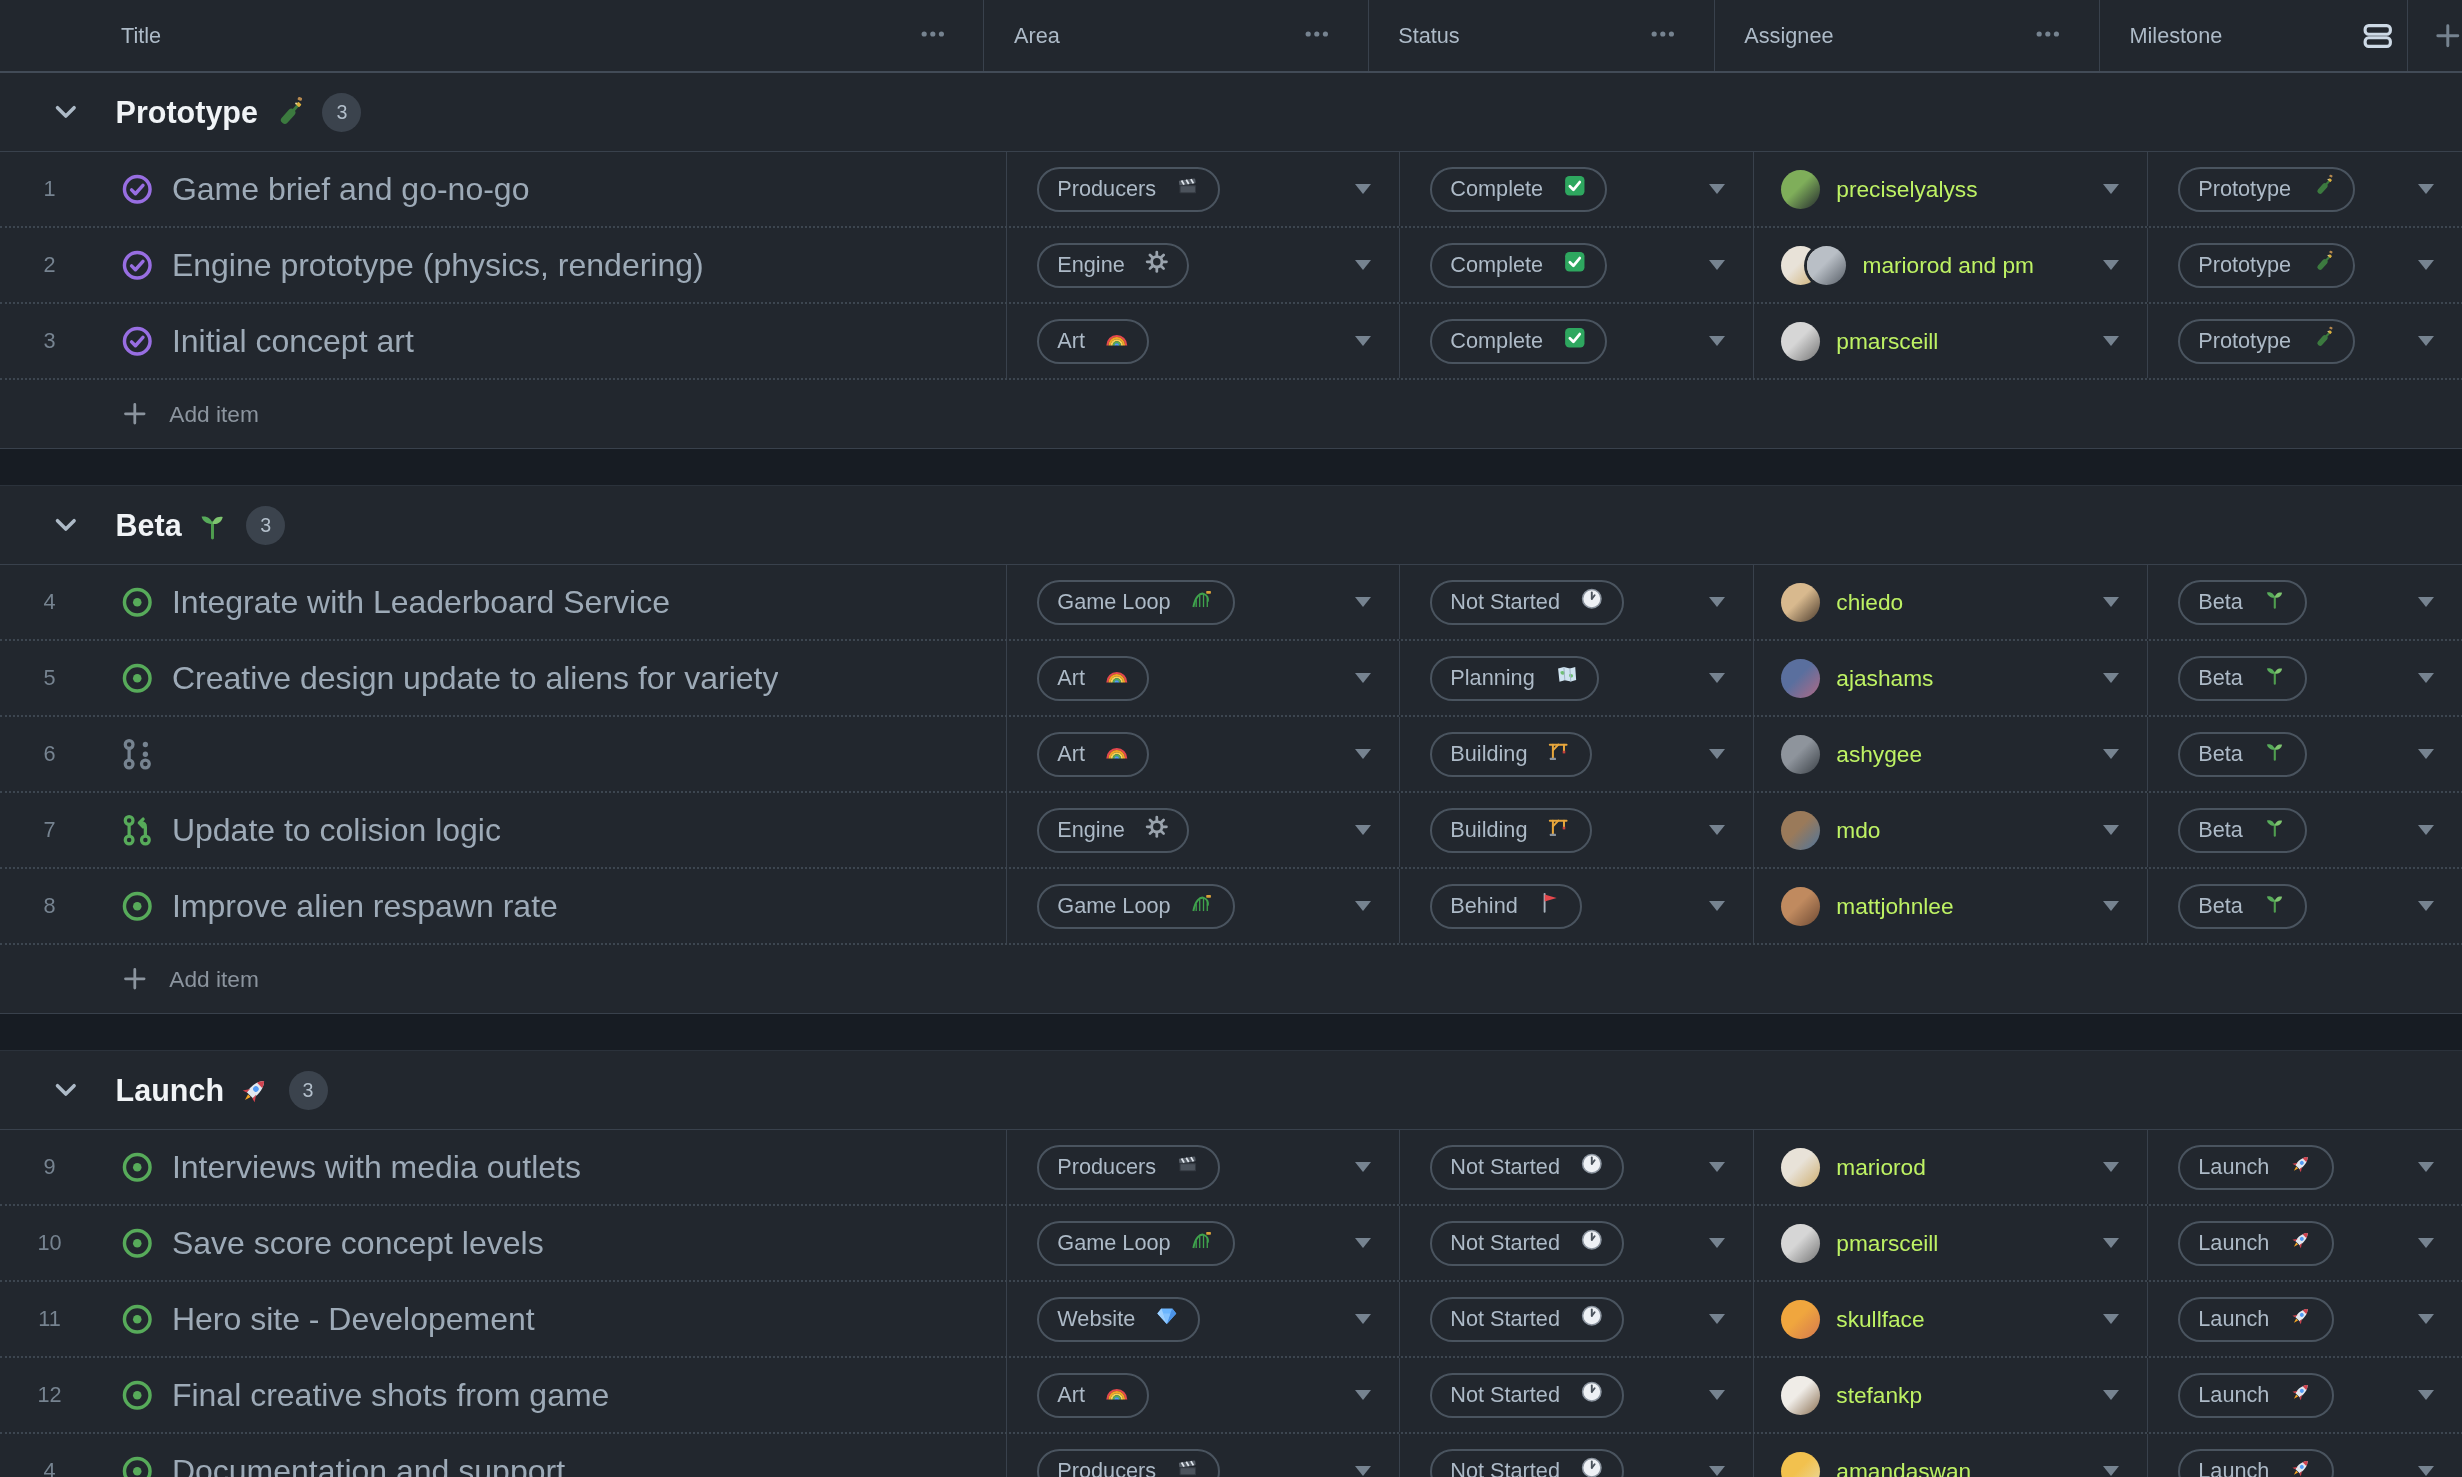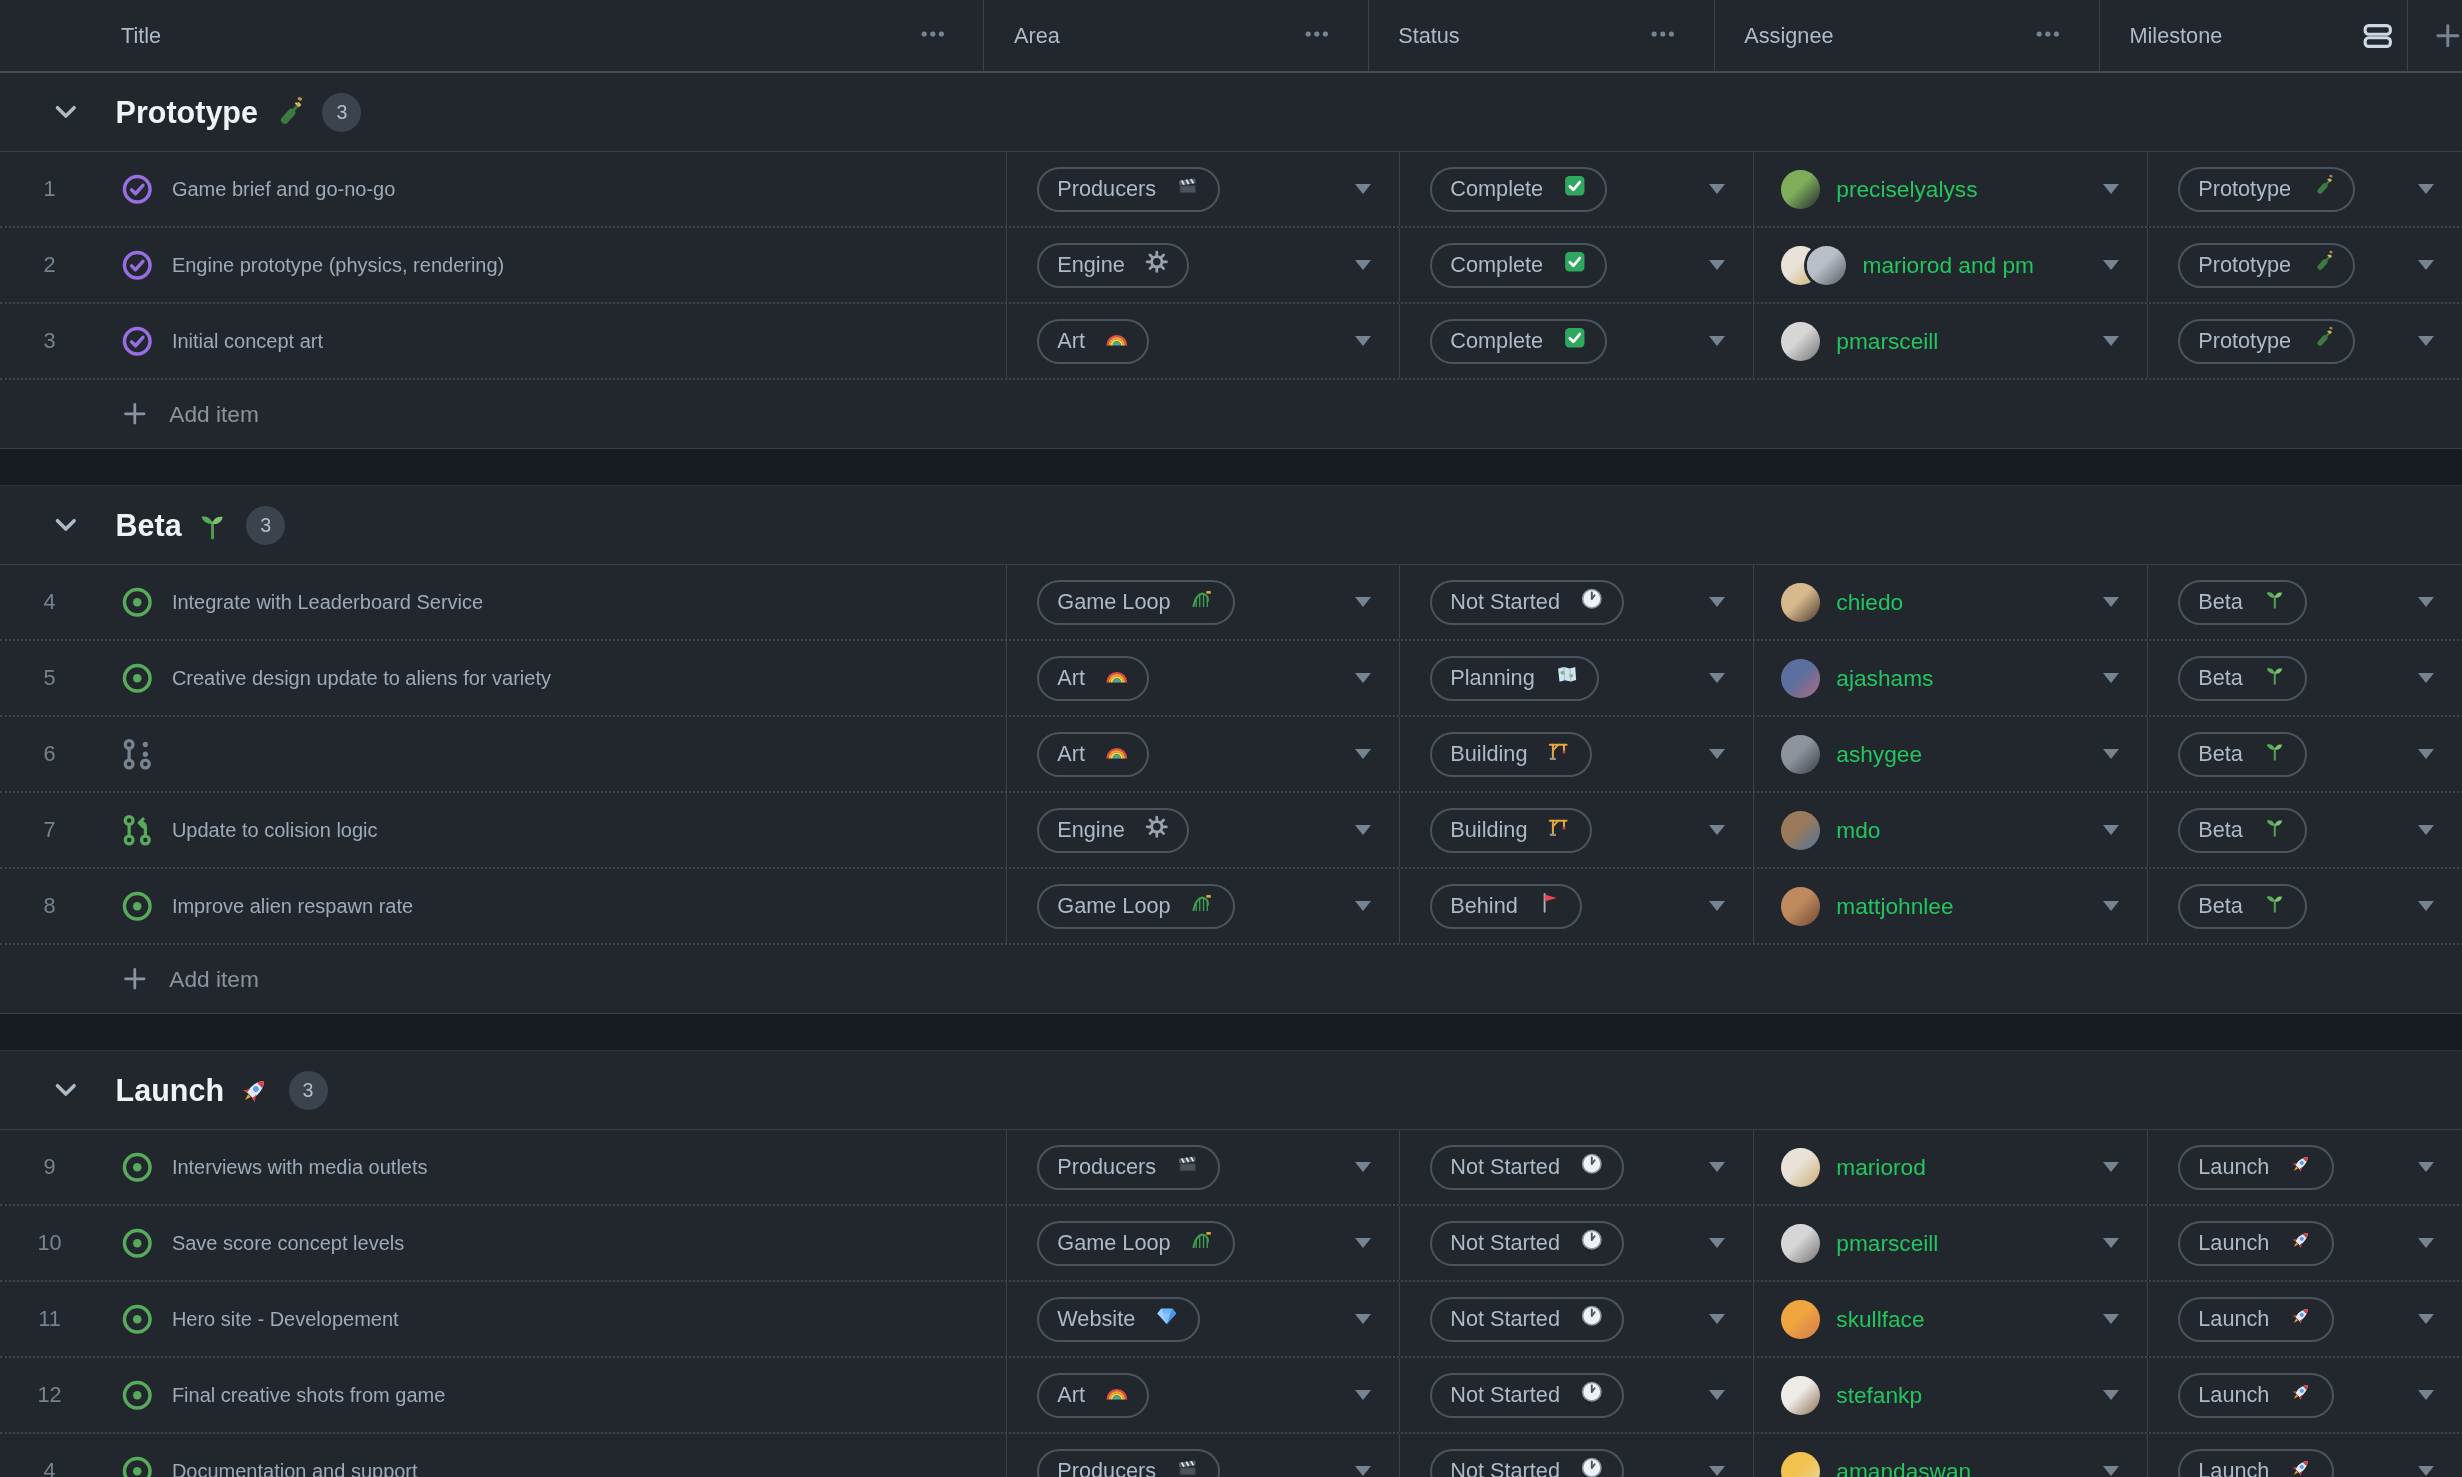--- a/index.html
+++ b/index.html
@@ -34,31 +34,31 @@
   .group-emoji svg { width:33px; height:33px; }
   .count-badge { margin-left:17.7px; min-width:39px; height:39px; border-radius:19.7px; background:#3b434d; color:#b3bfcb; font-size:19.7px; display:flex; align-items:center; justify-content:center; }
 
   
   .row { display:flex; height:76px; background:#22272e; border-bottom:2px dotted #3d4650; }
   .cell { position:relative; display:flex; align-items:center; border-right:1.5px solid #39414c; }
   .cell-trailing { flex:1; border-right:none; }
   .row-num { width:99px; text-align:center; font-size:21.7px; color:#768390; }
   .type-icon { width:32.5px; height:32.5px; margin-left:21.7px; flex:none; display:flex; }
   .type-icon svg { width:32.5px; height:32.5px; }
-  .row-title { margin-left:18.7px; font-size:20px; color:#9daab7; white-space:nowrap; overflow:hidden; cursor:pointer; }
+  .row-title { margin-left:18.7px; font-size:32px; color:#9daab7; white-space:nowrap; overflow:hidden; cursor:pointer; }
 
   .pill { display:inline-flex; align-items:center; gap:20px; height:45px; padding:0 18.7px; border:2px solid #4a545f; border-radius:23.6px; font-size:21.7px; color:#adbac7; margin-left:29.6px; white-space:nowrap; cursor:pointer; }
   .pill svg { width:23.6px; height:23.6px; }
 
   .caret { position:absolute; right:27.6px; top:50%; transform:translateY(-50%); width:0; height:0; border-left:8.9px solid transparent; border-right:8.9px solid transparent; border-top:10.8px solid #768390; cursor:pointer; }
 
   .avatars { margin-left:26.6px; display:flex; flex:none; }
   .avatar { width:39px; height:39px; border-radius:50%; flex:none; }
   .avatar + .avatar { margin-left:-12.8px; box-shadow:0 0 0 3px #22272e; }
-  .assignee-name { margin-left:16.7px; font-size:22.7px; color:#22c55e; white-space:nowrap; overflow:hidden; cursor:pointer; }
+  .assignee-name { margin-left:16.7px; font-size:22.7px; color:#bef264; white-space:nowrap; overflow:hidden; cursor:pointer; }
 
   .add-row { height:69px; background:#22272e; display:flex; align-items:center; border-bottom:1.5px solid #39414c; cursor:pointer; }
   .add-row .plus { margin-left:121px; display:flex; }
   .add-row-label { margin-left:20.7px; font-size:22.7px; color:#8b949e; }
 </style>
 </head>
 <body>
 
 <div class="app">
   <header class="col-header">

